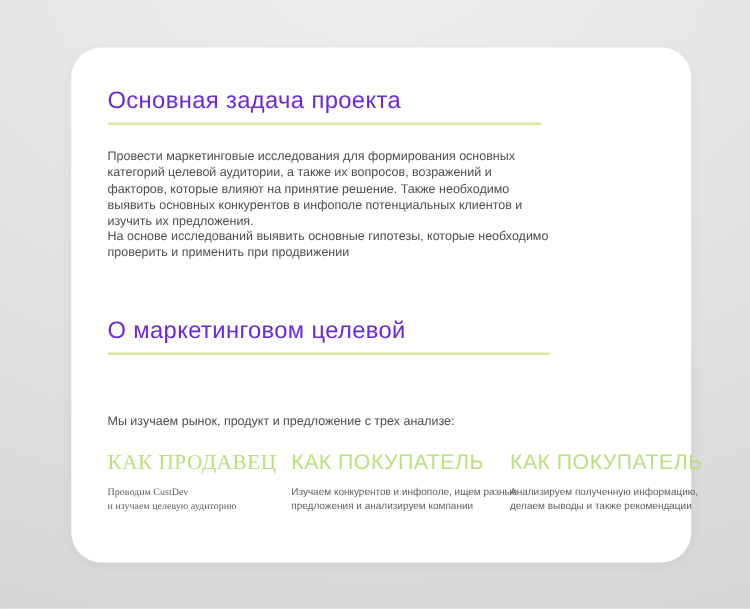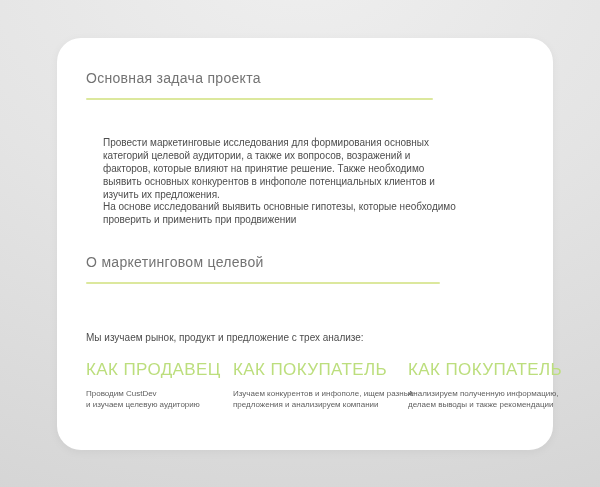--- a/index.html
+++ b/index.html
@@ -25,41 +25,41 @@
     width: 496px;
     height: 412px;
     background: #ffffff;
     border-radius: 24px;
     box-shadow: 0 2px 10px rgba(0,0,0,0.05);
   }
   .section-title {
     position: absolute;
     left: 29px;
     margin: 0;
-    font-size: 14px;
+    font-size: 19px;
     font-weight: 400;
     letter-spacing: 0.3px;
-    color: #737373;
+    color: #6d28d9;
     white-space: nowrap;
   }
   .title-main { top: 32px; }
   .title-analysis { top: 216px; }
   .underline {
     position: absolute;
     left: 29px;
     height: 2px;
     background: #dce89d;
     border-radius: 1px;
   }
   .underline-main { top: 60px; width: 347px; }
   .underline-analysis { top: 244px; width: 354px; }
   .body-text {
     position: absolute;
     left: 29px;
-    margin: 17px;
+    margin: 0;
     width: 400px;
     font-size: 10px;
     line-height: 13px;
     color: #4d4d4d;
     white-space: pre-line;
   }
   .paragraph-1 { top: 81px; }
   .paragraph-2 { top: 145px; }
   .intro-text {
     position: absolute;
@@ -72,21 +72,21 @@
     white-space: nowrap;
   }
   .columns {
     position: absolute;
     left: 29px;
     top: 322px;
     width: 462px;
     display: flex;
   }
   .column { flex: 0 0 auto; }
-  .column-1 { width: 147px; }
+  .column-1 { width: 147px; font-family: Liberation Serif, serif; }
   .column-2 { width: 175px; }
   .column-3 { width: 140px; }
   .column-heading {
     margin: 0 0 8px 0;
     font-size: 17px;
     font-weight: 400;
     letter-spacing: 0.4px;
     color: #bcde7d;
     white-space: nowrap;
   }

